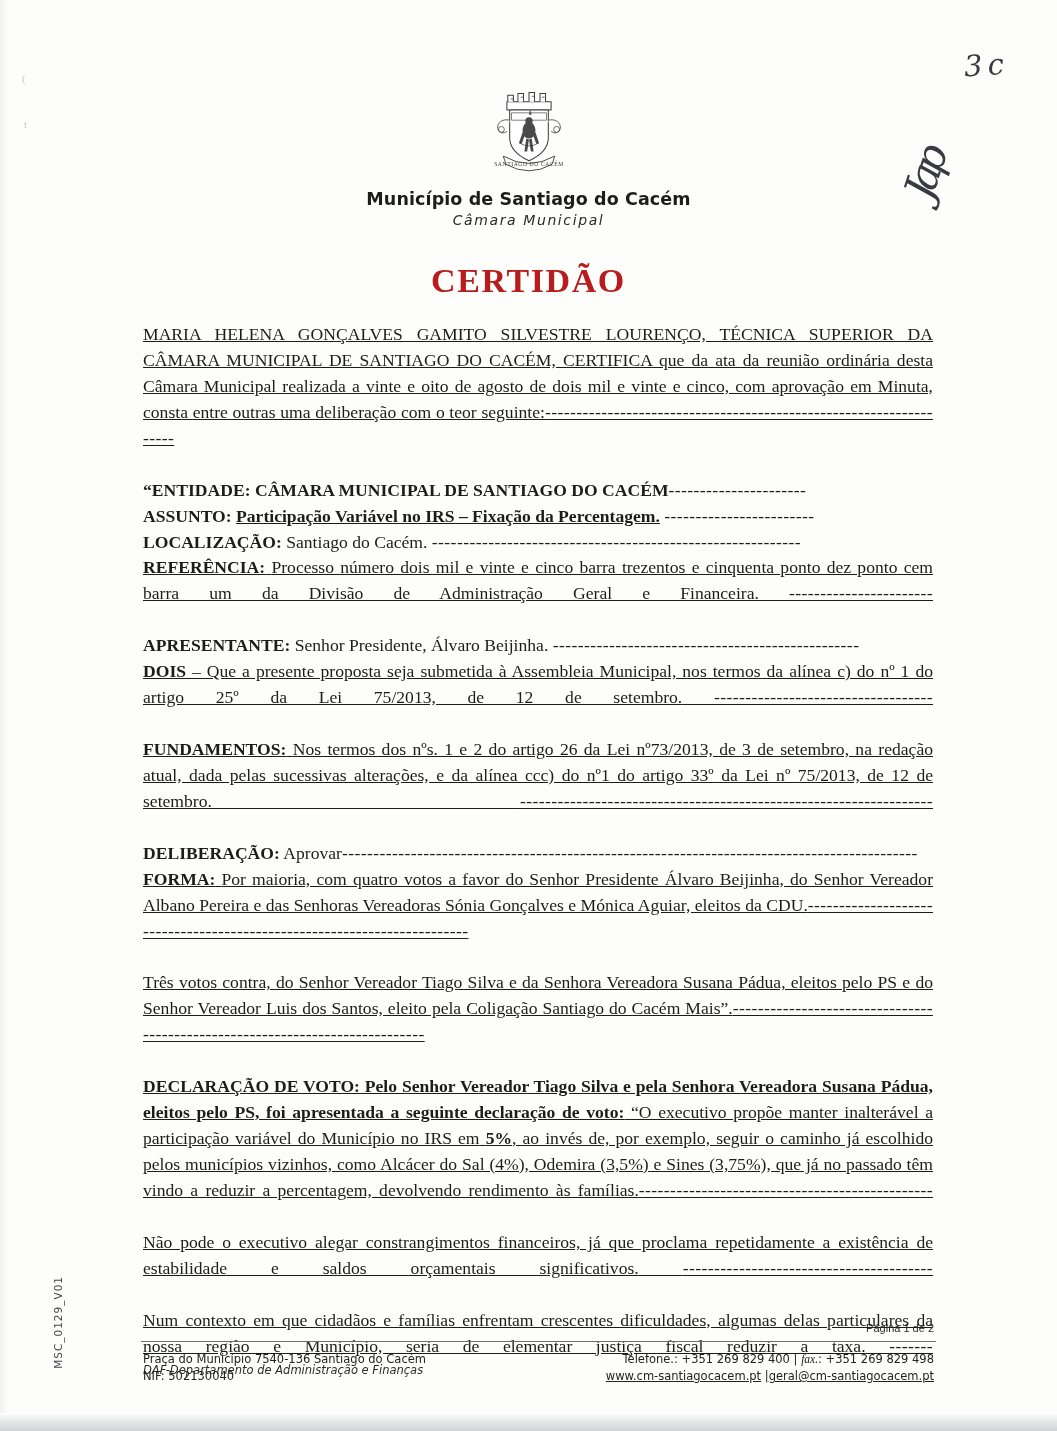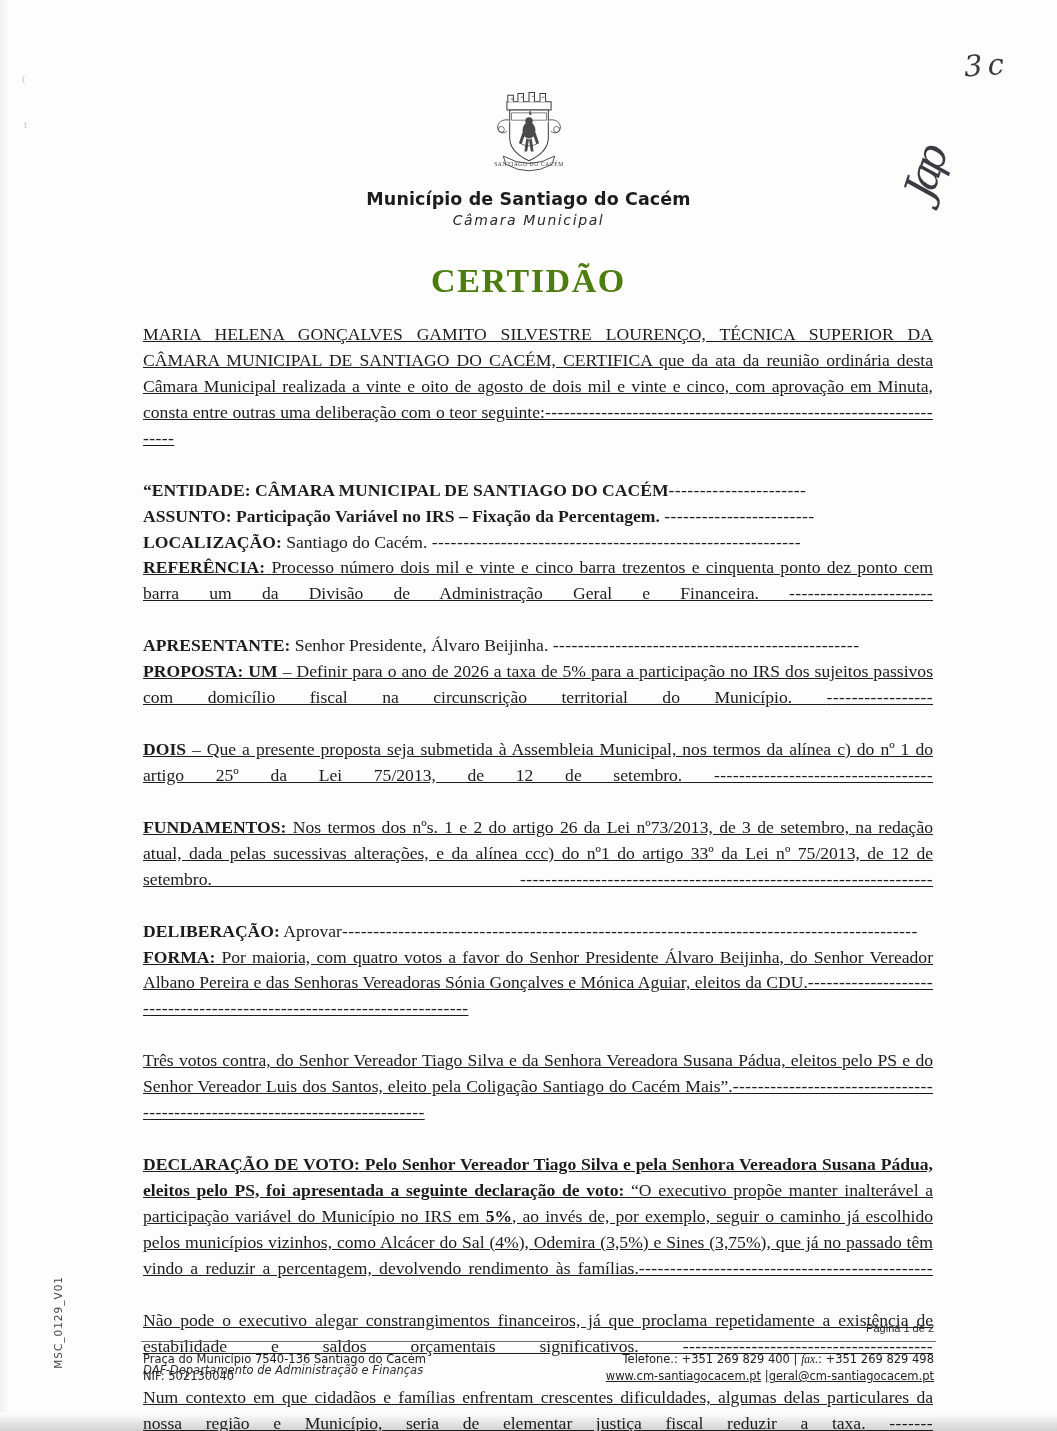--- a/index.html
+++ b/index.html
@@ -96,21 +96,21 @@
     color: #2a2a2a;
     letter-spacing: 1.6px;
     margin: 3px 0 12px;
   }
   .doc-title {
     font-family: "Liberation Serif", serif;
     font-size: 34px;
     font-weight: bold;
     letter-spacing: 1.6px;
     margin: 34px 0 0;
-    color: #4d7c0f;
+    color: #b91c1c;
   }
 
   
   .doc-body {
     position: absolute;
     top: 322px;
     left: 143px;
     width: 790px;
     font-size: 17.6px;
     line-height: 1.475;
@@ -125,21 +125,21 @@
   .doc-body .para-just {
     text-align: justify;
     text-decoration: underline;
   }
   .doc-body .para-just::after {
     content: "";
     display: inline-block;
     width: 100%;
   }
   b, .bold { font-weight: bold; }
-  .u { }
+  .u { text-decoration: underline; }
   .dashes {
     letter-spacing: 0.4px;
   }
 
   
   .dept-line {
     position: absolute;
     left: 143px;
     top: 1363px;
     font-family: "DejaVu Sans", sans-serif;
@@ -252,21 +252,20 @@
     <p><b>“ENTIDADE:</b> <b>CÂMARA MUNICIPAL DE SANTIAGO DO CACÉM</b><span class="dashes">----------------------</span></p>
 
     <p><b>ASSUNTO:</b> <b class="u">Participação Variável no IRS – Fixação da Percentagem.</b> <span class="dashes">------------------------</span></p>
 
     <p><b>LOCALIZAÇÃO:</b> <span>Santiago do Cacém.</span> <span class="dashes">-----------------------------------------------------------</span></p>
 
     <p class="para-just"><b>REFERÊNCIA:</b> <span>Processo número dois mil e vinte e cinco barra trezentos e cinquenta ponto dez ponto cem barra um da Divisão de Administração Geral e Financeira.</span> <span class="dashes">-----------------------</span></p>
 
     <p><b>APRESENTANTE:</b> <span>Senhor Presidente, Álvaro Beijinha.</span> <span class="dashes">-------------------------------------------------</span></p>
 
-    <p class="para-just"><b>PROPOSTA: UM</b> <span>– Definir para o ano de 2026 a taxa de 5% para a participação no IRS dos sujeitos passivos com domicílio fiscal na circunscrição territorial do Município.</span> <span class="dashes">-----------------</span></p>
 
     <p class="para-just"><b>DOIS</b> <span>– Que a presente proposta seja submetida à Assembleia Municipal, nos termos da alínea c) do nº 1 do artigo 25º da Lei 75/2013, de 12 de setembro.</span> <span class="dashes">-----------------------------------</span></p>
 
     <p class="para-just"><b>FUNDAMENTOS:</b> <span>Nos termos dos nºs. 1 e 2 do artigo 26 da Lei nº73/2013, de 3 de setembro, na redação atual, dada pelas sucessivas alterações, e da alínea ccc) do nº1 do artigo 33º da Lei nº 75/2013, de 12 de setembro.</span> <span class="dashes">------------------------------------------------------------------</span></p>
 
     <p><b>DELIBERAÇÃO:</b> <span>Aprovar</span><span class="dashes">--------------------------------------------------------------------------------------------</span></p>
 
     <p class="para-just"><b>FORMA:</b> <span>Por maioria, com quatro votos a favor do Senhor Presidente Álvaro Beijinha, do Senhor Vereador Albano Pereira e das Senhoras Vereadoras Sónia Gonçalves e Mónica Aguiar, eleitos da CDU.</span><span class="dashes">------------------------------------------------------------------------</span></p>
 
     <p class="para-just"><span>Três votos contra, do Senhor Vereador Tiago Silva e da Senhora Vereadora Susana Pádua, eleitos pelo PS e do Senhor Vereador Luis dos Santos, eleito pela Coligação Santiago do Cacém Mais”.</span><span class="dashes">-----------------------------------------------------------------------------</span></p>

